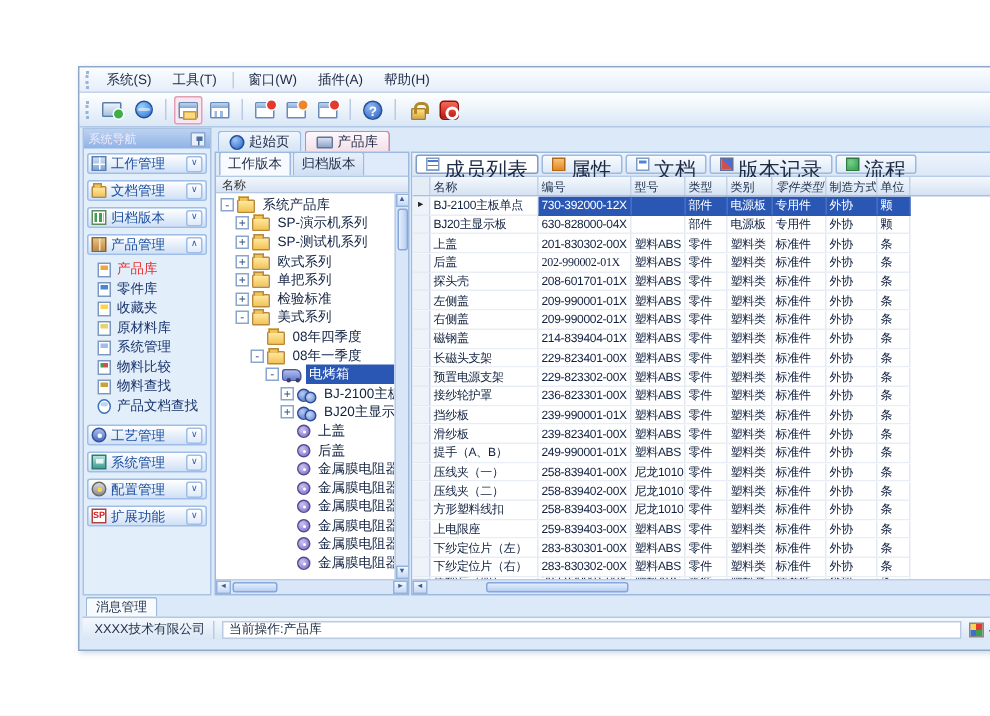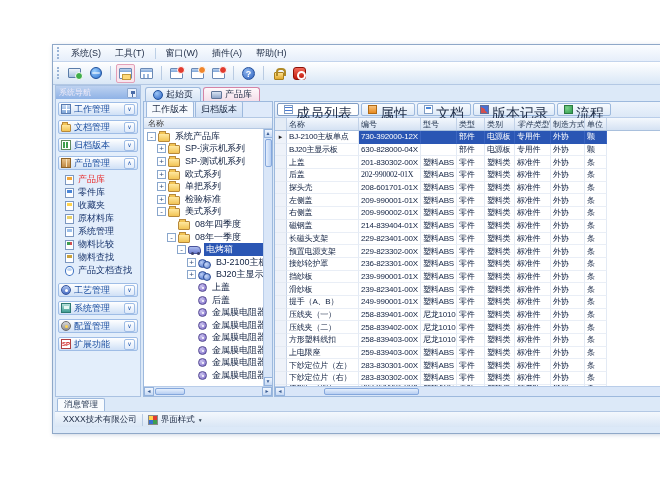--- a/index.html
+++ b/index.html
@@ -745,20 +745,21 @@
         <span class="sthumb-h" style="width:95px"></span>
         <span class="sfill"></span>
         <span class="sbtn right"></span>
       </div>
     </div>
 
     <div class="msg-tab">消息管理</div>
 
     <div class="statusbar">
       <span class="sb-company">XXXX技术有限公司</span>
+      <span class="sb-op">当前操作:产品库</span>
       <span class="sb-style">
         <span class="style-grid-icon"></span>
         <span>界面样式</span>
         <span class="sb-caret">▼</span>
       </span>
     </div>
 
   </div>
 </div>
 

